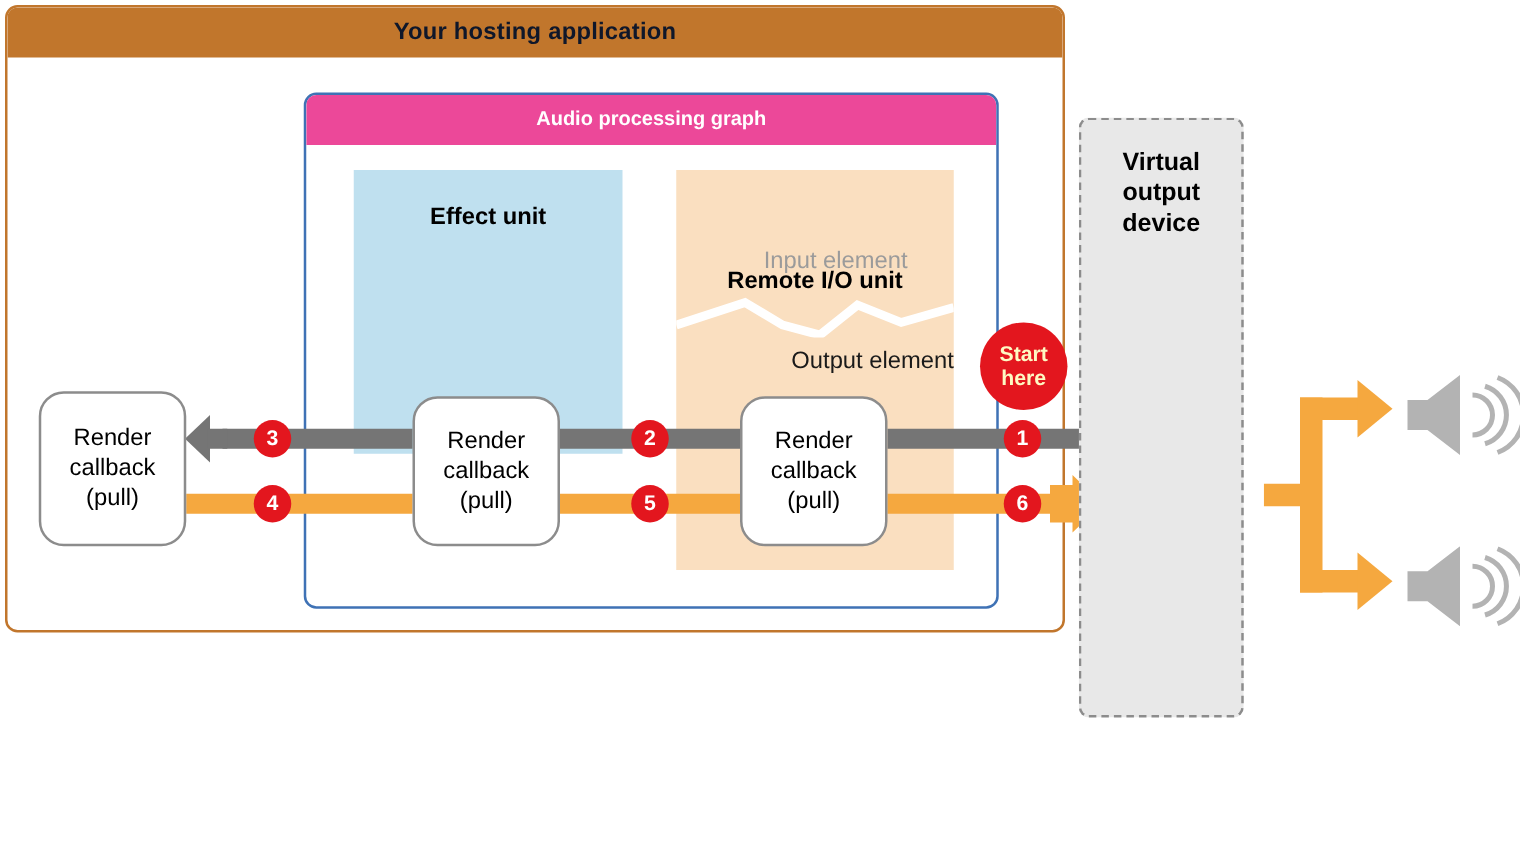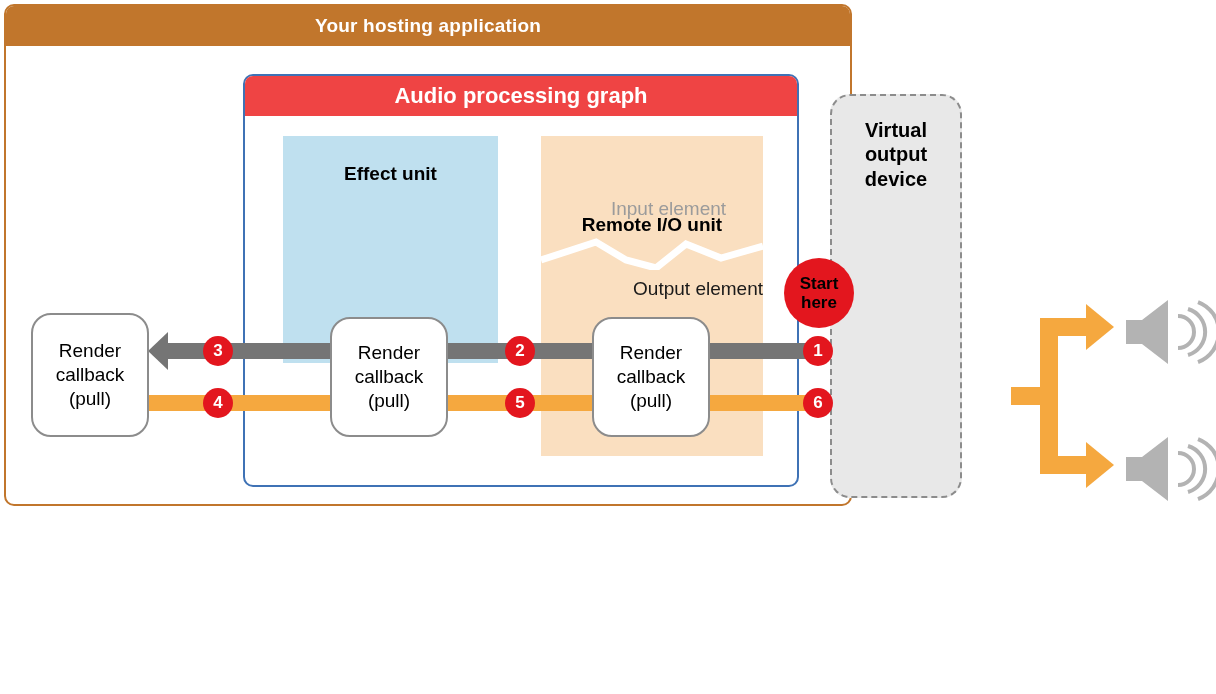--- a/index.html
+++ b/index.html
@@ -30,21 +30,21 @@
     border-radius: 10px;
     background: #ffffff;
     box-sizing: border-box;
     overflow: hidden;
   }
   .host-header {
     position: absolute;
     left: 0; top: 0;
     width: 100%; height: 40px;
     background: #c1762c;
-    color: #ffffff;
+    color: #0f172a;
     font-size: 19px;
     font-weight: bold;
     display: flex;
     align-items: center;
     justify-content: center;
     letter-spacing: .2px;
   }
 
   
   .graph-panel {
@@ -54,23 +54,23 @@
     border: 2px solid #3f72b5;
     border-radius: 10px;
     background: #ffffff;
     box-sizing: border-box;
     overflow: hidden;
   }
   .graph-header {
     position: absolute;
     left: 0; top: 0;
     width: 100%; height: 40px;
-    background: #ef4444;
+    background: #ec4899;
     color: #ffffff;
-    font-size: 22px;
+    font-size: 16px;
     font-weight: bold;
     display: flex;
     align-items: center;
     justify-content: center;
   }
 
   
   .unit {
     position: absolute;
     box-sizing: border-box;
@@ -163,39 +163,39 @@
     justify-content: center;
   }
 
   
   .start-here {
     position: absolute;
     left: 784px; top: 258px;
     width: 70px; height: 70px;
     border-radius: 50%;
     background: #e3161e;
-    color: #000000;
+    color: #fef9c3;
     font-size: 17px;
     font-weight: bold;
     display: flex;
     flex-direction: column;
     align-items: center;
     justify-content: center;
     line-height: 1.12;
     z-index: 30;
   }
 
   
   .vod {
     position: absolute;
-    left: 830px; top: 94px;
-    width: 132px; height: 404px;
+    left: 863px; top: 94px;
+    width: 132px; height: 480px;
     background: #e8e8e8;
     border: 2px dashed #8c8c8c;
-    border-radius: 20px;
+    border-radius: 8px;
     box-sizing: border-box;
   }
   .vod-label {
     position: absolute;
     left: 0; right: 0; top: 22px;
     text-align: center;
     font-size: 20px;
     font-weight: bold;
     color: #000000;
     line-height: 1.22;

